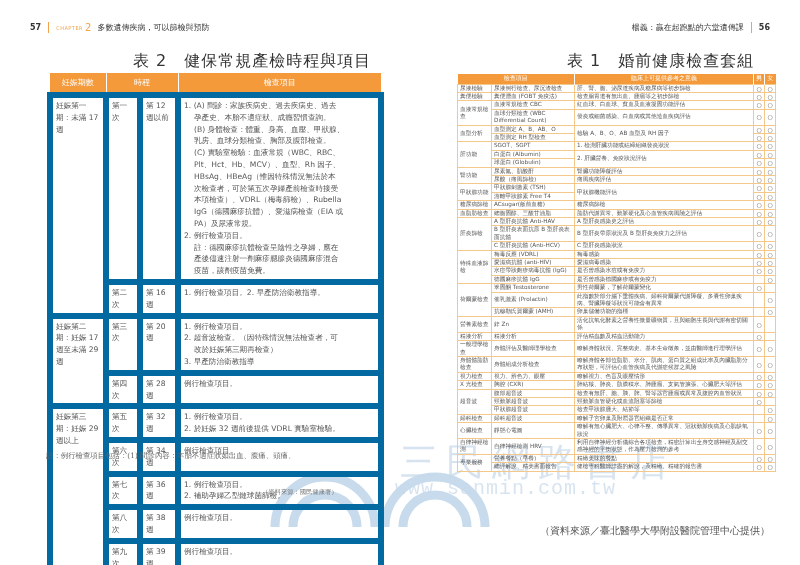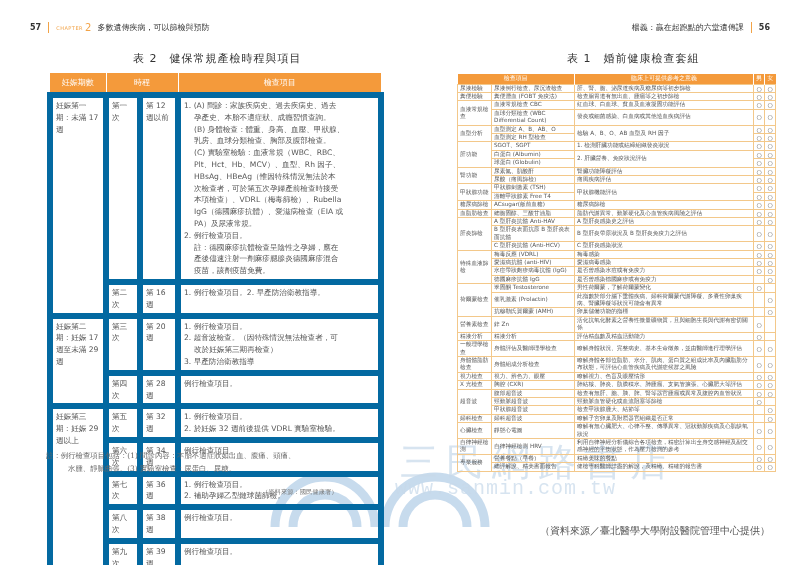--- a/index.html
+++ b/index.html
@@ -7,21 +7,21 @@
   body { position: relative; font-family: "DejaVu Sans", sans-serif; color: #4a4a4a; }
 
   .page-header { position: absolute; top: 22px; font-size: 8px; color: #333; display: flex; align-items: center; }
   .page-header.left { left: 30px; }
   .page-header.right { right: 30px; }
   .pnum { font-weight: bold; font-size: 8px; color: #333; }
   .hbar { width: 1px; height: 11px; background: #f2a347; margin: 0 7px; }
   .chap { font-size: 5px; color: #f2a347; letter-spacing: 0.5px; margin-right: 2px; }
   .chapnum { font-size: 10px; color: #f2a347; margin-right: 6px; }
 
-  .table-title { position: absolute; font-size: 11px; color: #333; letter-spacing: 1px; }
+  .table-title { position: absolute; font-size: 16px; color: #333; letter-spacing: 1px; }
 
   
   table { border-collapse: collapse; position: absolute; }
   .t2 { left: 47px; top: 73px; width: 337px; font-size: 7.6px; }
   .t2 th { background: #f49a3b; color: #fff; font-weight: normal; height: 22px; border-left: 1px solid #fff; font-size: 8px; }
   .t2 th:first-child { border-left: none; }
   .t2 td { border: 6px solid #0369a1; vertical-align: top; padding: 2px 3px; line-height: 11.8px; color: #555; }
   .t2 .ind { padding-left: 10px; text-indent: 0; display: block; }
   .t2 .line { display: block; }
 
@@ -165,21 +165,20 @@
     <tr>
       <td>第十次</td>
       <td>第 40 週</td>
       <td>例行檢查項目。</td>
     </tr>
   </tbody>
 </table>
 
 <div class="note">
   <span style="display:block">註：例行檢查項目包括：(1) 問診內容：本胎不適症狀如出血、腹痛、頭痛、</span>
-  <span class="ind">水腫、靜脈曲張。(3) 實驗室檢查：尿蛋白、尿糖。</span>
 </div>
 <div class="src-left">（資料來源：國民健康署）</div>
 
 <div class="table-title" style="left:567px; top:51px;">表 1　婚前健康檢查套組</div>
 <table class="t1">
   <thead>
     <tr>
       <th colspan="2">檢查項目</th>
       <th>臨床上可提供參考之意義</th>
       <th>男</th>

